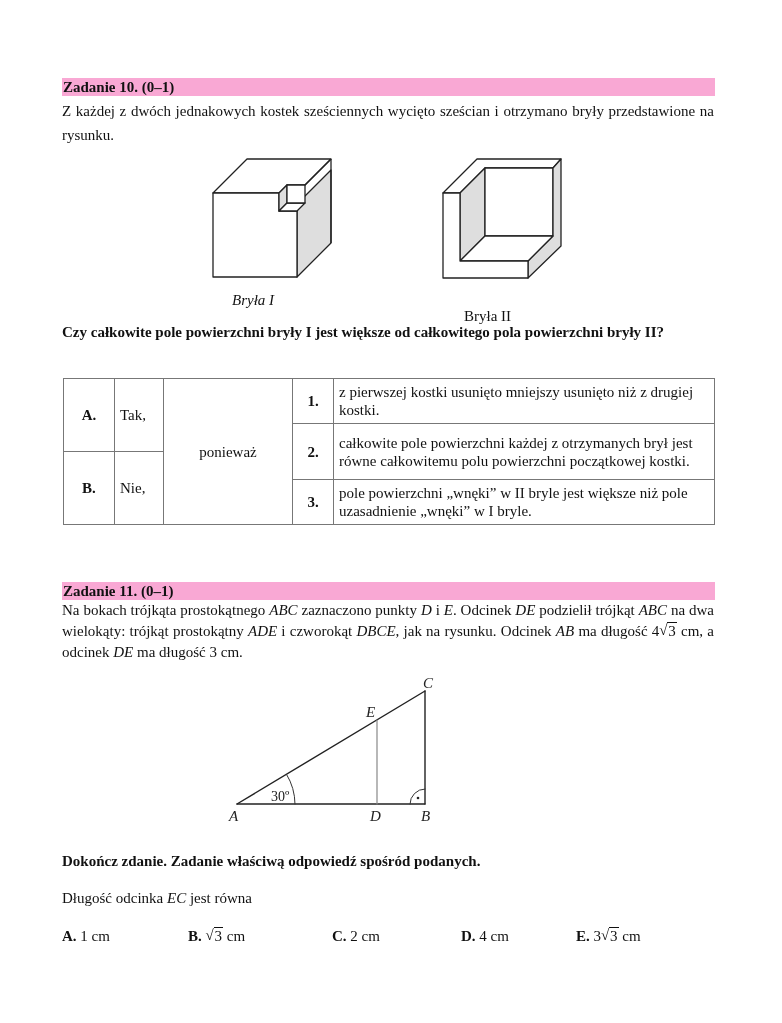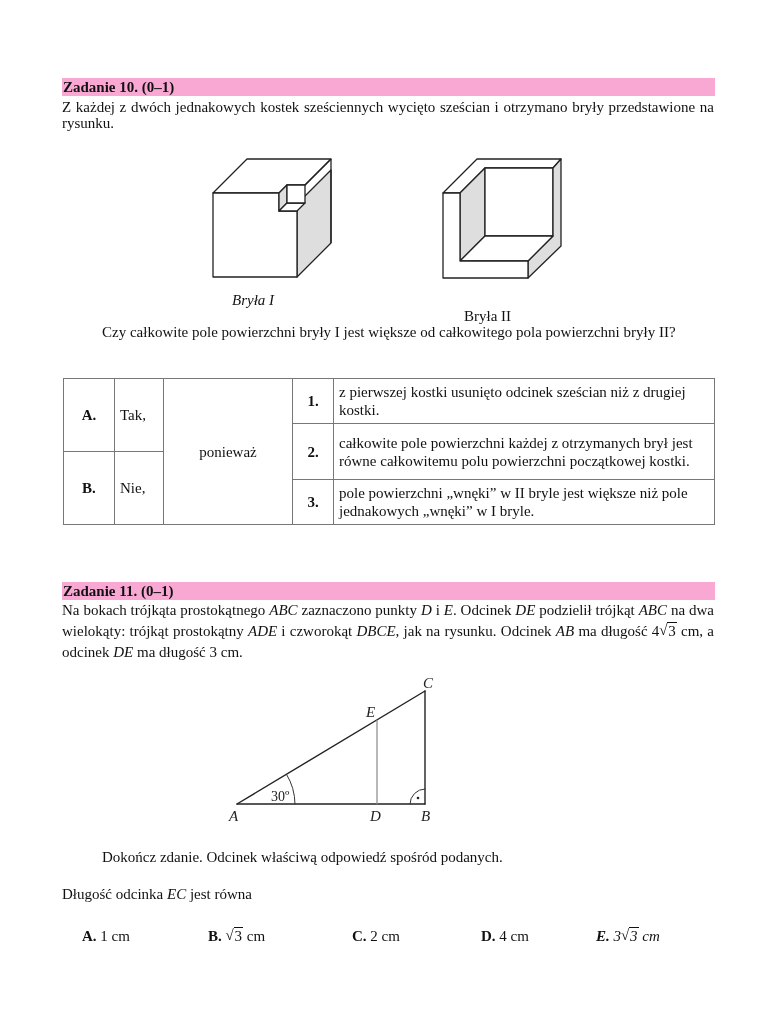--- a/index.html
+++ b/index.html
@@ -1,37 +1,37 @@
 <!DOCTYPE html>
 <html><head>
 <meta charset="utf-8">
 <style>
   html, body { margin: 0; padding: 0; background: #ffffff; }
   body { width: 782px; height: 1023px; position: relative; overflow: hidden;
          font-family: "Liberation Serif", "DejaVu Serif", serif; color: #111; font-size: 15px; }
   .abs { position: absolute; }
   .hdr { position: absolute; left: 62px; width: 652px; height: 18px; background: #f9a8d4;
          font-weight: bold; font-size: 15px; line-height: 18px; padding-left: 1px; }
-  .para { position: absolute; left: 62px; width: 652px; line-height: 16px; text-align: justify; }
-  .bold { font-weight: normal; margin-left: 40px; }
+  .para { position: absolute; left: 62px; width: 652px; line-height: 24px; text-align: justify; }
+  .bold { font-weight: bold; }
   i { font-style: italic; }
   .caption { position: absolute; font-size: 15px; }
   table.choices { position: absolute; left: 63px; top: 378px; width: 652px; border-collapse: collapse;
                   font-size: 15px; }
   table.choices td { border: 1px solid #777; padding: 0 5px; line-height: 18px; vertical-align: middle; }
   .c-letter { width: 40px; text-align: center; font-weight: bold; }
   .c-word { width: 38px; }
   .c-because { width: 118px; text-align: center; }
   .c-num { width: 30px; text-align: center; font-weight: bold; }
   .r1 td.reason { height: 44px; }
   .sqrt { display: inline-block; position: relative; padding-left: 8px; }
   .sqrt .rad { position: absolute; left: 0; top: -1px; font-size: 15px; }
   .sqrt .rc { border-top: 1px solid #111; padding: 0 1px; }
   .answers { position: absolute; top: 928px; left: 62px; width: 652px; height: 20px; }
-  .ans { position: absolute; top: 0; white-space: nowrap; margin-left: 20px; }
+  .ans { position: absolute; top: 0; white-space: nowrap; }
   .ans b { font-weight: bold; }
   svg text { font-family: "Liberation Serif", "DejaVu Serif", serif; }
 </style>
 </head>
 <body>
 
 <div class="hdr" style="top:78px;">Zadanie 10. (0–1)</div>
 <div class="para" style="top:99px;">Z każdej z dwóch jednakowych kostek sześciennych wycięto sześcian i otrzymano bryły przedstawione na rysunku.</div>
 
 <svg class="abs" style="left:200px;top:150px;" width="145" height="135" viewBox="200 150 145 135">
@@ -74,33 +74,33 @@
   <div>Czy całkowite pole powierzchni bryły I jest większe od całkowitego pola powierzchni bryły II?</div>
 </div>
 
 <table class="choices">
   <tbody>
       <tr class="r1">
     <td class="c-letter" rowspan="2" style="height:72px;">A.</td>
     <td class="c-word" rowspan="2">Tak,</td>
     <td class="c-because" rowspan="4">ponieważ</td>
     <td class="c-num" style="height:44px;">1.</td>
-    <td class="reason">z pierwszej kostki usunięto odcinek sześcian niż z drugiej kostki.</td>
+    <td class="reason">z pierwszej kostki usunięto mniejszy usunięto niż z drugiej kostki.</td>
   </tr>
   <tr>
     <td class="c-num" rowspan="2" style="height:52px;">2.</td>
     <td class="reason" rowspan="2">całkowite pole powierzchni każdej z otrzymanych brył jest równe całkowitemu polu powierzchni początkowej kostki.</td>
   </tr>
   <tr>
     <td class="c-letter" rowspan="2" style="height:72px;">B.</td>
     <td class="c-word" rowspan="2">Nie,</td>
   </tr>
   <tr>
     <td class="c-num" style="height:44px;">3.</td>
-    <td class="reason">pole powierzchni „wnęki” w II bryle jest większe niż pole jednakowych „wnęki” w I bryle.</td>
+    <td class="reason">pole powierzchni „wnęki” w II bryle jest większe niż pole uzasadnienie „wnęki” w I bryle.</td>
   </tr>
 </tbody>
   </table>
 
 <div class="hdr" style="top:582px;">Zadanie 11. (0–1)</div>
 <div class="para" style="top:600px;line-height:21px;"><span>Na bokach trójkąta prostokątnego </span><i>ABC</i><span> zaznaczono punkty </span><i>D</i><span> i </span><i>E</i><span>. Odcinek </span><i>DE</i><span> podzielił trójkąt </span><i>ABC</i><span> na dwa wielokąty: trójkąt prostokątny </span><i>ADE</i><span> i czworokąt </span><i>DBCE</i><span>, jak na rysunku. Odcinek </span><i>AB</i><span> ma długość </span><span><span>4</span><span class="sqrt"><span class="rad">√</span><span class="rc">3</span></span></span><span> cm, a odcinek </span><i>DE</i><span> ma długość 3 cm.</span></div>
 
 <svg class="abs" style="left:220px;top:670px;" width="230" height="160" viewBox="220 670 230 160">
   <g fill="none" stroke-linecap="round">
     <line x1="237" y1="804" x2="425" y2="804" stroke="#222" stroke-width="1.4"></line>
@@ -112,32 +112,32 @@
   </g>
   <circle cx="418" cy="798" r="1.3" fill="#222"></circle>
   <text x="271" y="801" font-size="14" fill="#222">30º</text>
   <text x="229" y="821" font-size="15" font-style="italic" fill="#222">A</text>
   <text x="370" y="821" font-size="15" font-style="italic" fill="#222">D</text>
   <text x="421" y="821" font-size="15" font-style="italic" fill="#222">B</text>
   <text x="423" y="688" font-size="15" font-style="italic" fill="#222">C</text>
   <text x="366" y="717" font-size="15" font-style="italic" fill="#222">E</text>
 </svg>
 
-<div class="para bold" style="top:849px;">Dokończ zdanie. Odcinek właściwą odpowiedź spośród podanych.</div>
+<div class="para bold" style="top:849px;">Dokończ zdanie. Zadanie właściwą odpowiedź spośród podanych.</div>
 <div class="para" style="top:886px;"><span>Długość odcinka </span><i>EC</i><span> jest równa</span></div>
 
 <div class="answers">
   <div class="ans" style="left:0px;">
     <b>A.</b> <span>1 cm</span>
   </div>
   <div class="ans" style="left:126px;">
     <b>B.</b> <span></span><span class="sqrt"><span class="rad">√</span><span class="rc">3</span></span> <span>cm</span>
   </div>
   <div class="ans" style="left:270px;">
     <b>C.</b> <span>2 cm</span>
   </div>
   <div class="ans" style="left:399px;">
     <b>D.</b> <span>4 cm</span>
   </div>
-  <div class="ans" style="left:514px;font-style:italic;">
+  <div class="ans" style="left:514px;">
     <b>E.</b> <span>3</span><span class="sqrt"><span class="rad">√</span><span class="rc">3</span></span> <span>cm</span>
   </div>
 </div>
 
 </body></html>

